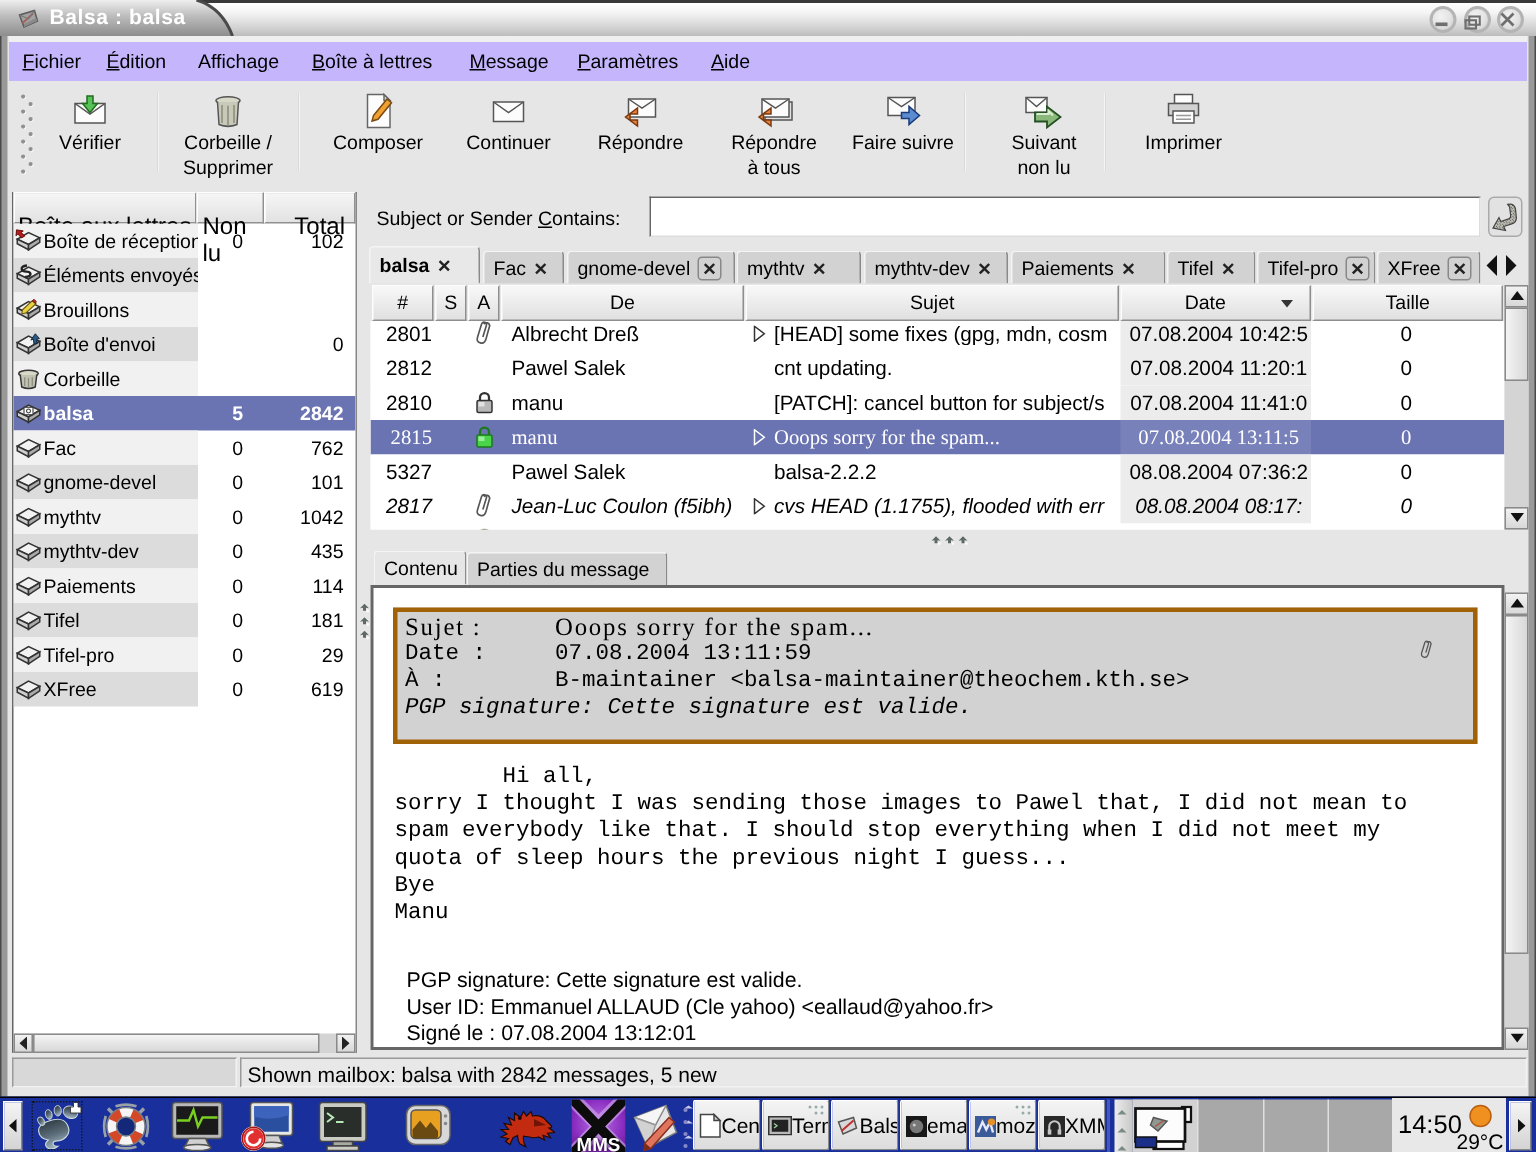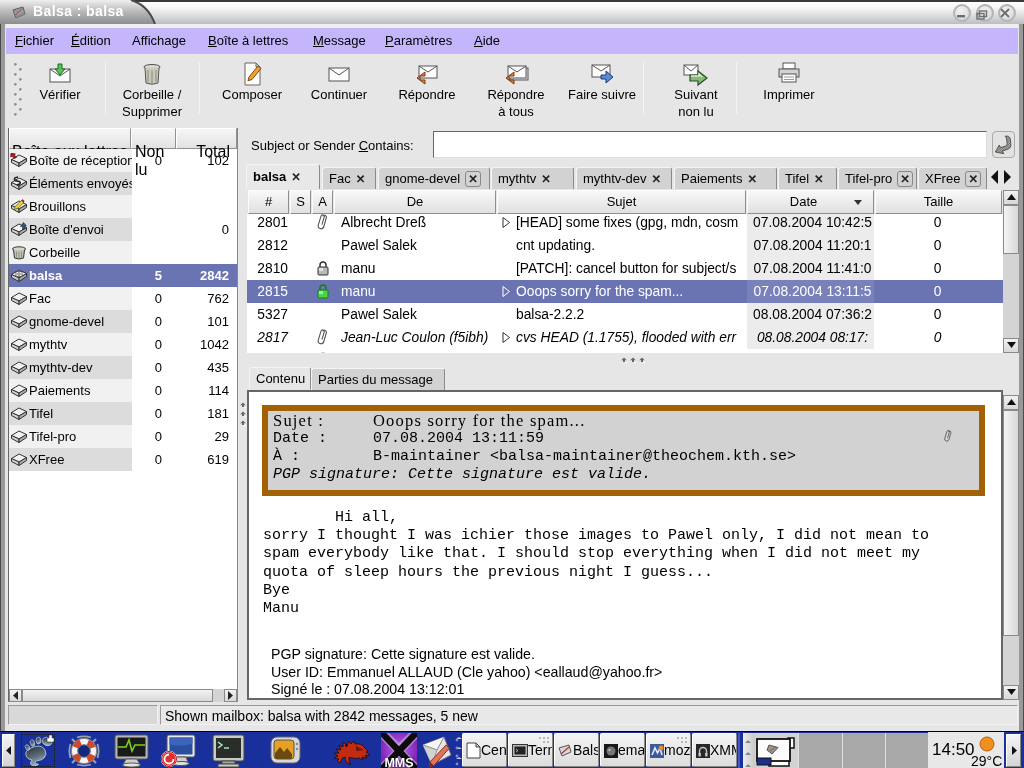--- a/index.html
+++ b/index.html
@@ -61,26 +61,26 @@
 .chdr{position:absolute;top:0;height:24px;background:linear-gradient(#f8f8f8,#e0e0e0);
 border:1px solid #fdfdfd;border-right:1px solid #8e8e8e;border-bottom:1px solid #8e8e8e;
 font-size:13px;text-align:center;padding-top:3px;}
 
 .mrow{position:absolute;left:0;width:756px;height:23px;font-size:13.8px;background:#fff;}
 .mrow .cnum{position:absolute;left:1px;top:4px;width:40px;text-align:right;}
 .mrow .cde{position:absolute;left:94px;top:4px;}
 .mrow .csub{position:absolute;left:269px;top:4px;}
 .mrow .cdate{position:absolute;left:500px;top:0px;width:127px;height:23px;background:#ececec;padding-top:4px;padding-left:4px;overflow:hidden;white-space:nowrap;text-align:center;}
 .mrow .ctail{position:absolute;left:627px;top:4px;width:127px;text-align:center;}
-.sel{background:#6b74b2;color:#fff;}
+.sel{background:#6b74b2;color:#fff;font-family:Liberation Serif, serif;}
 .sel .cdate{background:#7881ba;}
 
 #prevtabs{left:0px;top:239px;}
 #prevframe{left:0px;top:262px;width:756px;height:310px;background:#fff;border:2px solid #666;}
-#msghdr{left:13px;top:13px;width:723px;height:91px;background:#d2d2d2;border:6px solid #a16207;
+#msghdr{left:13px;top:13px;width:723px;height:91px;background:#d2d2d2;border:3px solid #a16207;
 font-family:"Liberation Mono",monospace;font-size:15px;line-height:18px;padding:1px 0 0 5px;color:#000;}
 #msgbody{left:14px;top:117px;font-family:"Liberation Mono",monospace;font-size:15px;line-height:18.2px;white-space:pre;color:#000;}
 #msgsig{left:22px;top:254px;font-size:14.2px;line-height:17.5px;color:#000;}
 
 .stbox{position:absolute;top:705px;height:20px;background:#e8e8e8;border:1px solid #9a9a9a;
 border-bottom-color:#f2f2f2;border-right-color:#f2f2f2;font-size:14px;padding:2px 0 0 4px;}
 
 #taskbar{left:0;top:731px;width:1024px;height:37px;background:#19309c;border-top:1px solid #000;}
 .tkico{position:absolute;top:2px;}
 .wlbtn{position:absolute;top:1px;height:34px;background:linear-gradient(#f4f4f4,#dcdcdc);
@@ -579,21 +579,21 @@
   <div class="abs" id="msghdr">
    <div style="font-family:'Liberation Serif',serif;font-size:16.5px;letter-spacing:1.2px;">Sujet&nbsp;:<span style="position:absolute;left:105px">Ooops sorry for the spam...</span></div>
    <div>Date :<span style="position:absolute;left:105px">07.08.2004 13:11:59</span></div>
    <div>À :<span style="position:absolute;left:105px">B-maintainer &lt;balsa-maintainer@theochem.kth.se&gt;</span></div>
    <div style="font-style:italic">PGP signature: Cette signature est valide.</div>
    <svg width="10" height="18" viewBox="0 0 13 16" style="position:absolute;right:26px;top:16px">
           <path d="M6.5,2 q3,-2 4,1 l-2.5,9 q-1,3.4 -3.8,2.6 q-2.8,-0.8 -1.8,-4 l2.6,-8.4 q0.6,-1.8 2.2,-1.3 q1.5,0.5 1,2.2 l-2.3,7.6" fill="none" stroke="#555" stroke-width="1.1"></path>
         </svg>
   </div>
   <div class="abs" id="msgbody">        Hi all,
-sorry I thought I was ichier those images to Pawel only, I did not mean to
+sorry I thought I was sending those images to Pawel that, I did not mean to
 spam everybody like that. I should stop everything when I did not meet my
 quota of sleep hours the previous night I guess...
 Bye
 Manu</div>
   <div class="abs" id="msgsig">PGP signature: Cette signature est valide.<br>User ID: Emmanuel ALLAUD (Cle yahoo) &lt;eallaud@yahoo.fr&gt;<br>Signé le : 07.08.2004 13:12:01</div>
  </div>
  <div class="abs sb" style="left:756px;top:267px;width:16px;height:305px">
   <div class="sbtn" style="left:0;top:0;width:16px;height:15px">
         <svg width="9" height="7">
           <path d="M4.5,0 L9,6 L0,6 Z" fill="#111"></path>

